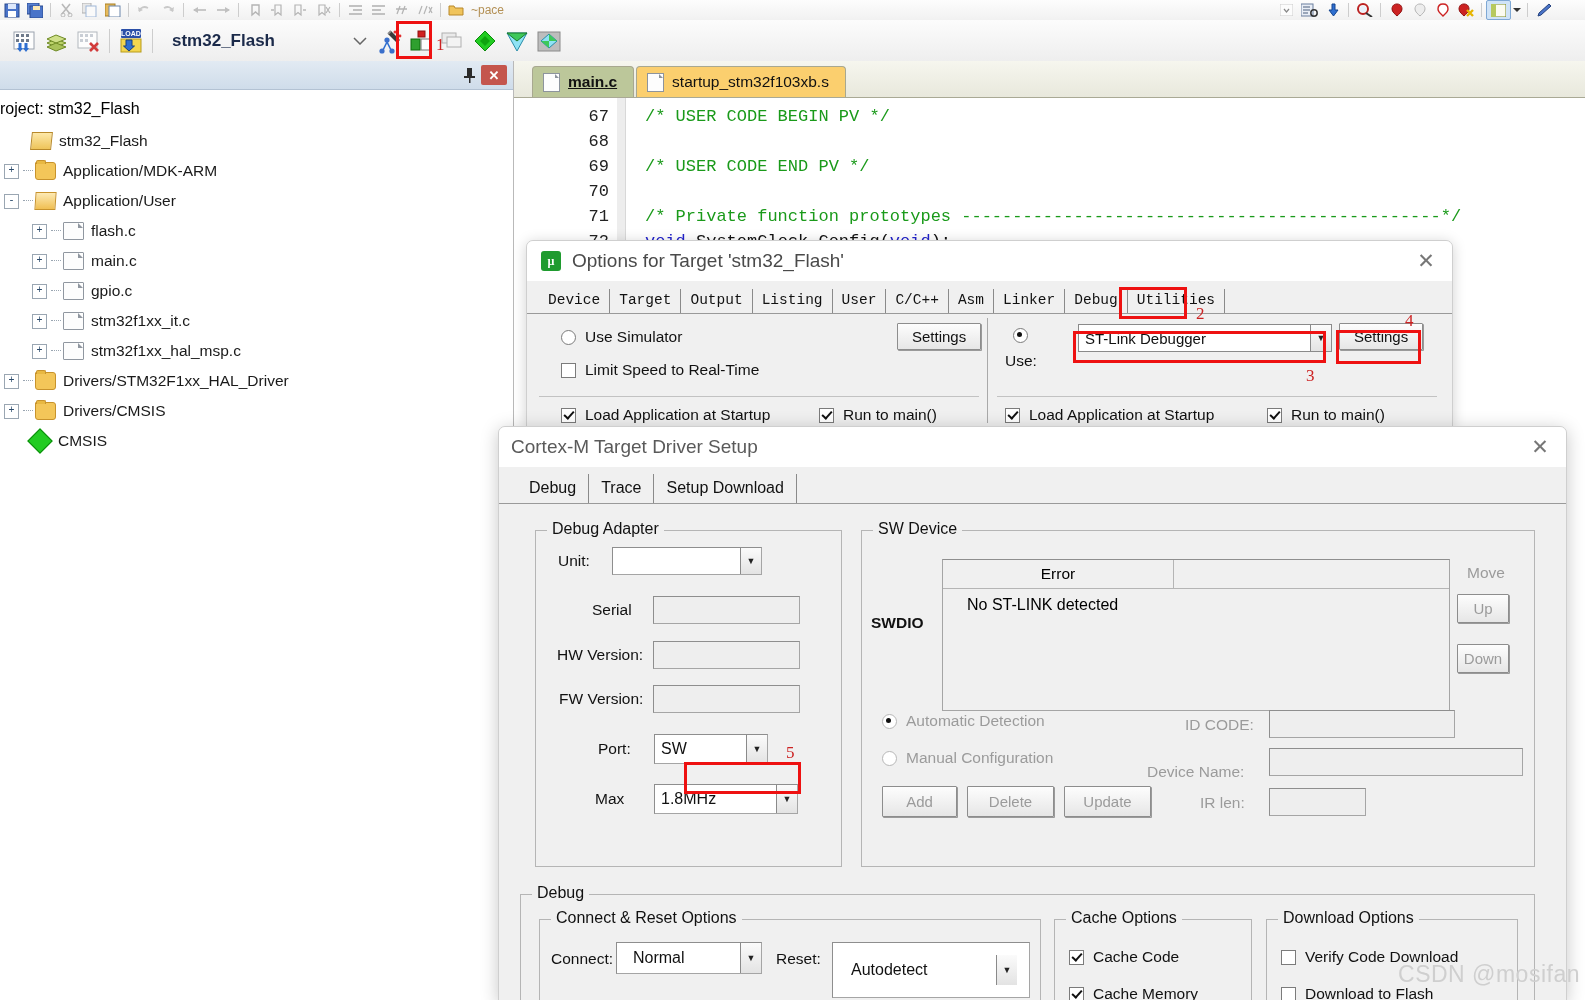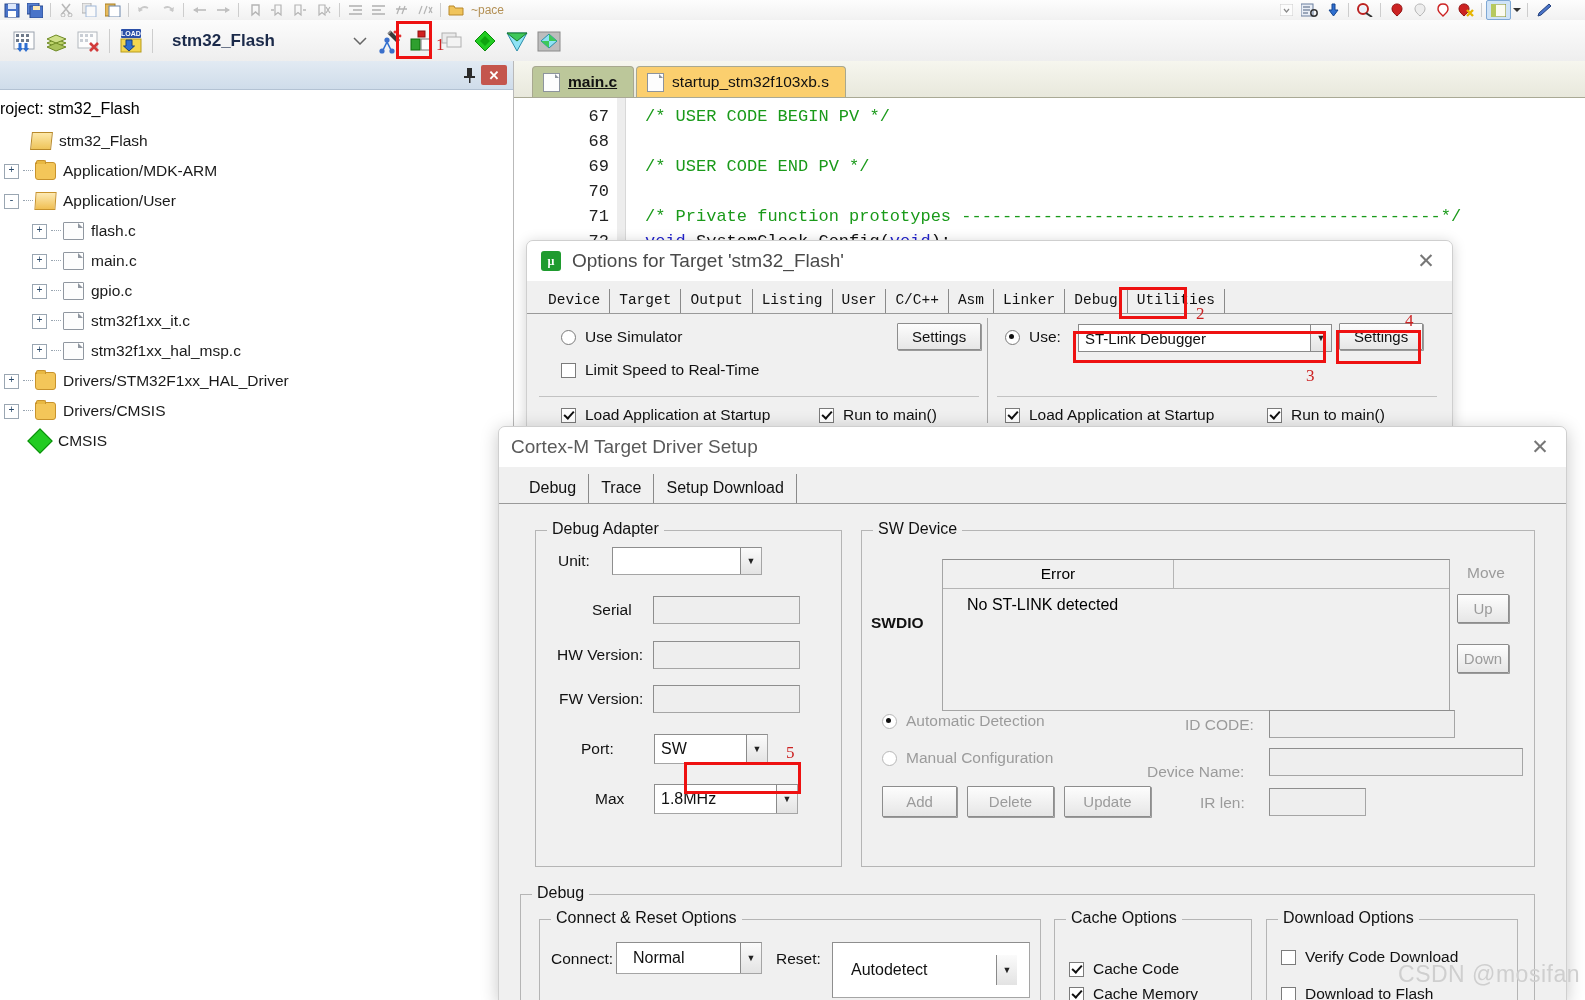--- a/index.html
+++ b/index.html
@@ -646,21 +646,21 @@
     <div style="position:absolute;left:12px;top:82px;width:440px;height:1px;background:#c2c2c2;"></div>
     <div class="row" style="position:absolute;left:34px;top:92px;">
       <span class="chk on"></span>
       <span class="lbl">Load Application at Startup</span>
     </div>
     <div class="row" style="position:absolute;left:292px;top:92px;">
       <span class="chk on"></span>
       <span class="lbl">Run to main()</span>
     </div>
 
-    <div class="row" style="position:absolute;left:478px;top:14px;">
+    <div class="row" style="position:absolute;left:478px;top:14px;flex-direction:column;">
       <span class="radio on"></span>
       <span class="lbl">Use:</span>
     </div>
     <div class="dropdown" style="position:absolute;left:551px;top:10px;width:246px;">
       <span>ST-Link Debugger</span>
       <span class="dd-arrow">▼</span>
     </div>
     <div class="btn" style="position:absolute;left:812px;top:9px;">Settings</div>
     <div style="position:absolute;left:470px;top:82px;width:440px;height:1px;background:#c2c2c2;"></div>
     <div class="row" style="position:absolute;left:478px;top:92px;">
@@ -700,21 +700,21 @@
     <div class="dropdown wtinput" style="position:absolute;left:113px;top:43px;width:148px;padding:0;">
       <span style="padding-left:6px;"></span>
       <span class="dd-arrow">▼</span>
     </div>
     <div class="lbl" style="position:absolute;left:93px;top:97px;">Serial</div>
     <div class="roinput" style="position:absolute;left:154px;top:92px;width:145px;"></div>
     <div class="lbl" style="position:absolute;left:58px;top:142px;">HW Version:</div>
     <div class="roinput" style="position:absolute;left:154px;top:137px;width:145px;"></div>
     <div class="lbl" style="position:absolute;left:60px;top:186px;">FW Version:</div>
     <div class="roinput" style="position:absolute;left:154px;top:181px;width:145px;"></div>
-    <div class="lbl" style="position:absolute;left:82px;top:236px;">Port:</div>
+    <div class="lbl" style="position:absolute;left:99px;top:236px;">Port:</div>
     <div class="dropdown wtinput" style="position:absolute;left:155px;top:230px;width:112px;padding:0;height:28px;">
       <span style="padding-left:6px;font-size:16px;">SW</span>
       <span class="dd-arrow">▼</span>
     </div>
     <div class="lbl" style="position:absolute;left:96px;top:286px;">Max</div>
     <div class="dropdown wtinput" style="position:absolute;left:155px;top:280px;width:142px;padding:0;height:28px;">
       <span style="padding-left:6px;font-size:16px;">1.8MHz</span>
       <span class="dd-arrow">▼</span>
     </div>
 
@@ -764,21 +764,21 @@
     </div>
     <div class="lbl" style="position:absolute;left:277px;top:446px;">Reset:</div>
     <div class="dropdown wtinput" style="position:absolute;left:333px;top:438px;width:172px;padding:12px;height:30px;">
       <span style="padding-left:6px;font-size:16px;">Autodetect</span>
       <span class="dd-arrow">▼</span>
     </div>
 
     <div class="gbox" style="left:555px;top:415px;width:196px;height:150px;">
       <div class="gtitle">Cache Options</div>
     </div>
-    <div class="row" style="position:absolute;left:570px;top:456px;justify-content:flex-end;">
+    <div class="row" style="position:absolute;left:570px;top:444px;justify-content:flex-end;">
       <span class="chk on"></span>
       <span class="lbl">Cache Code</span>
     </div>
     <div class="row" style="position:absolute;left:570px;top:481px;">
       <span class="chk on"></span>
       <span class="lbl">Cache Memory</span>
     </div>
 
     <div class="gbox" style="left:767px;top:415px;width:250px;height:150px;">
       <div class="gtitle">Download Options</div>

